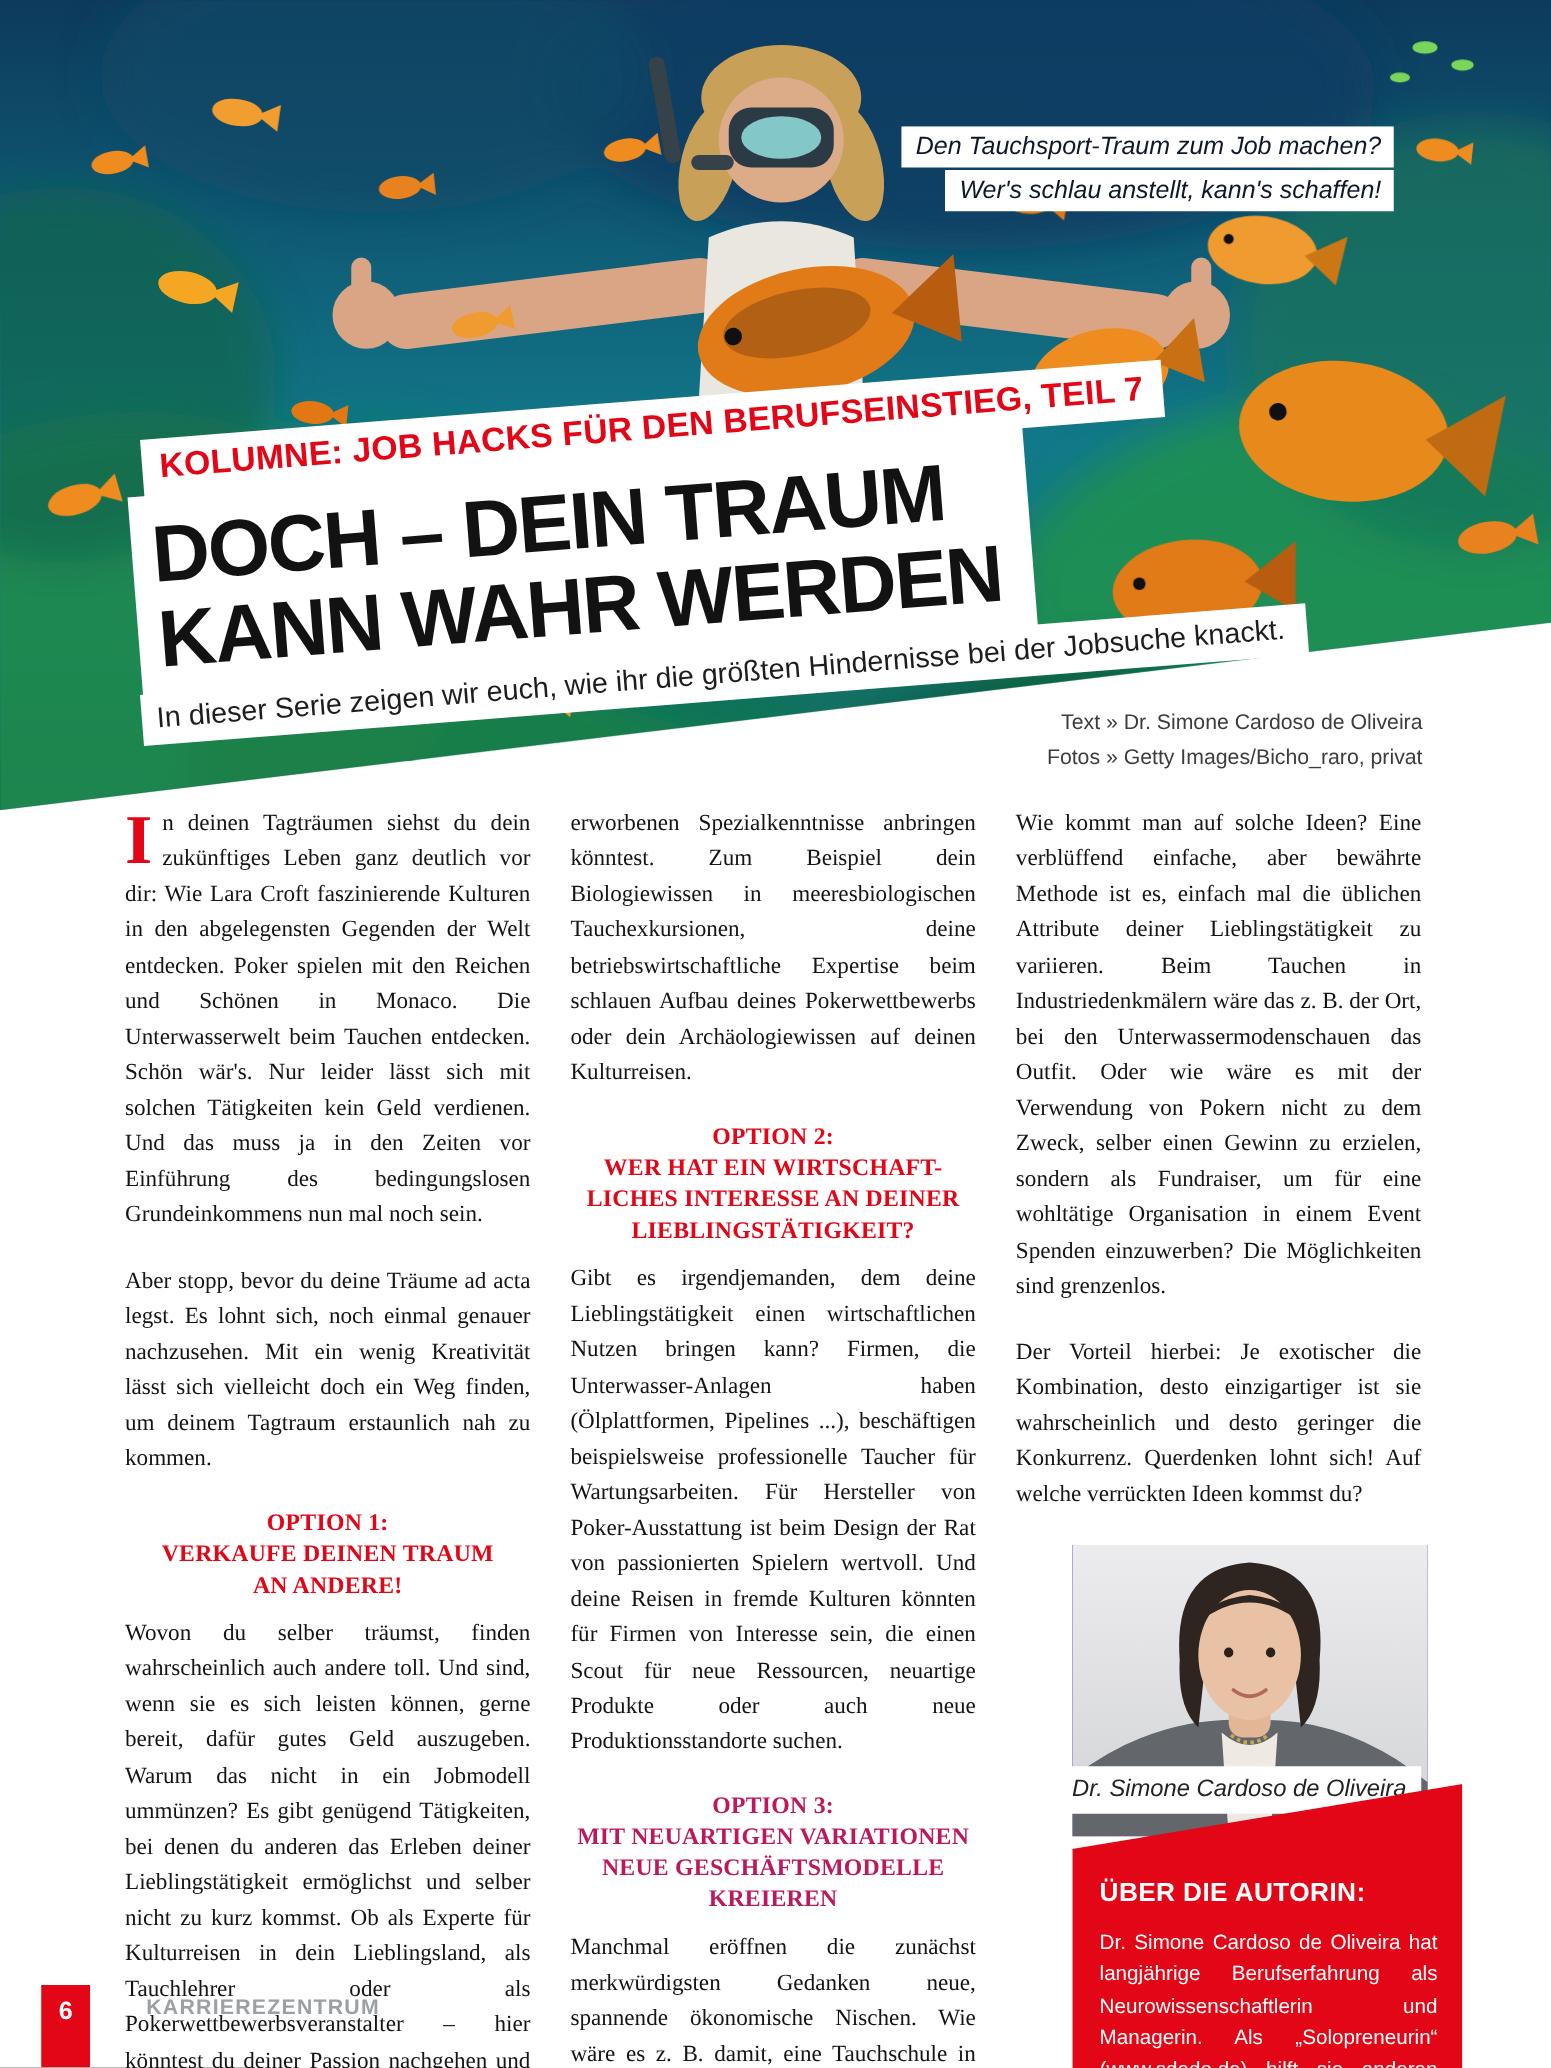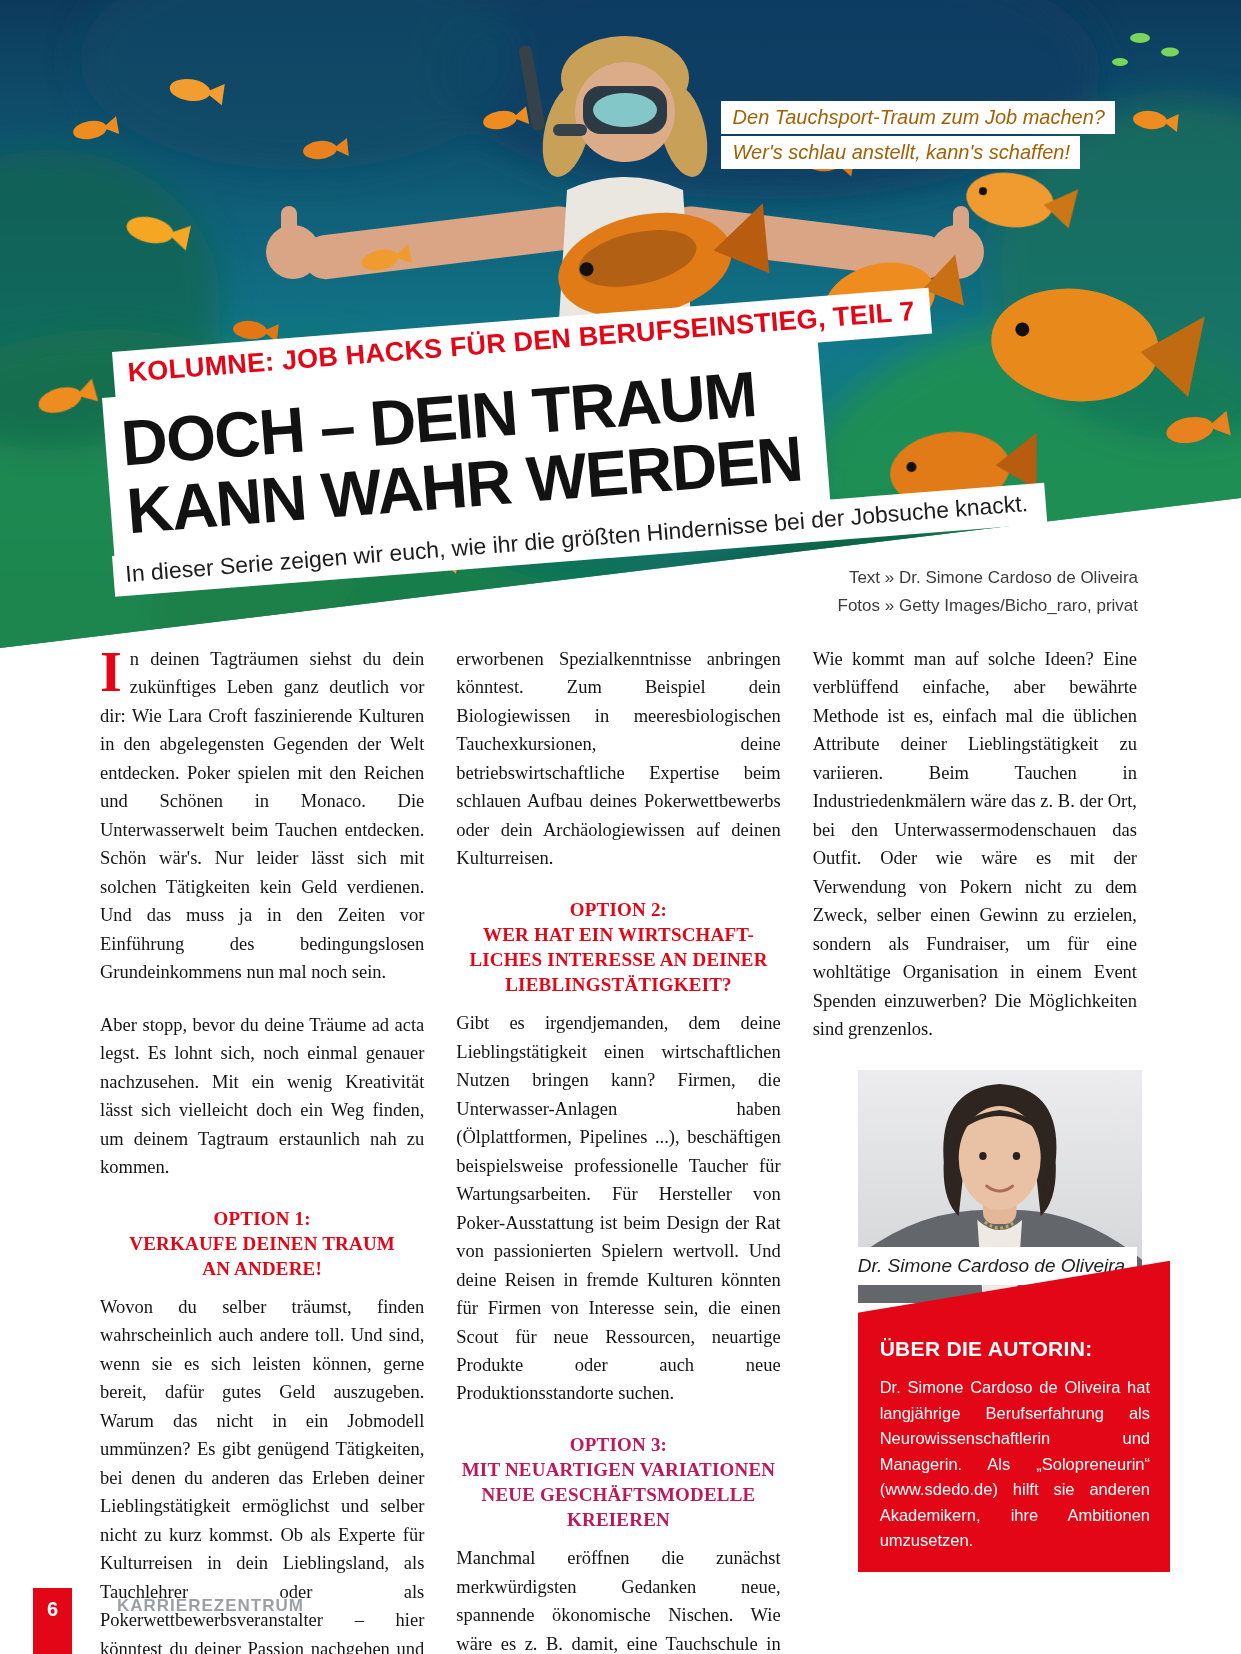--- a/index.html
+++ b/index.html
@@ -10,22 +10,22 @@
   }
   
   .hero{
     position:absolute;left:0;top:0;width:1241px;height:648px;
     clip-path:polygon(0 0,1241px 0,1241px 498px,0 648px);
   }
   .hero svg{display:block;width:100%;height:100%;}
   
   .hero-caption{
     position:absolute;top:101px;right:126px;
-    display:flex;flex-direction:column;align-items:flex-start;
-    font-style:italic;font-size:20px;color:#a16207;line-height:1;
+    display:flex;flex-direction:column;align-items:flex-end;
+    font-style:italic;font-size:20px;color:#0f172a;line-height:1;
   }
   .hero-caption .strip{
     background:#fff;padding:6px 10px 7px 12px;margin-bottom:2px;white-space:nowrap;
   }
   
   .kicker{
     position:absolute;left:112px;top:352px;transform:rotate(-4.5deg);
     transform-origin:left top;background:#fff;padding:7px 16px 8px 14px;
     font-weight:bold;font-size:27px;letter-spacing:.2px;white-space:nowrap;
   }
@@ -254,20 +254,21 @@
       <p>Gibt es irgendjemanden, dem deine Lieblingstätigkeit einen wirtschaftlichen Nutzen bringen kann? Firmen, die Unterwasser-Anlagen haben (Ölplattformen, Pipelines ...), beschäftigen beispielsweise professionelle Taucher für Wartungsarbeiten. Für Hersteller von Poker-Ausstattung ist beim Design der Rat von passionierten Spielern wertvoll. Und deine Reisen in fremde Kulturen könnten für Firmen von Interesse sein, die einen Scout für neue Ressourcen, neuartige Produkte oder auch neue Produktionsstandorte suchen.</p>
       <h2 class="option-heading" style="color: #be185d;">OPTION 3:
 MIT NEUARTIGEN VARIATIONEN
 NEUE GESCHÄFTSMODELLE
 KREIEREN</h2>
       <p>Manchmal eröffnen die zunächst merkwürdigsten Gedanken neue, spannende ökonomische Nischen. Wie wäre es z. B. damit, eine Tauchschule in einem gefluteten Industriedenkmal anzubieten oder Unterwassermodenschauen zu veranstalten?</p>
     </div>
 
     <div class="col">
       <p>Wie kommt man auf solche Ideen? Eine verblüffend einfache, aber bewährte Methode ist es, einfach mal die üblichen Attribute deiner Lieblingstätigkeit zu variieren. Beim Tauchen in Industriedenkmälern wäre das z. B. der Ort, bei den Unterwassermodenschauen das Outfit. Oder wie wäre es mit der Verwendung von Pokern nicht zu dem Zweck, selber einen Gewinn zu erzielen, sondern als Fundraiser, um für eine wohltätige Organisation in einem Event Spenden einzuwerben? Die Möglichkeiten sind grenzenlos.</p>
+      <p>Der Vorteil hierbei: Je exotischer die Kombination, desto einzigartiger ist sie wahrscheinlich und desto geringer die Konkurrenz. Querdenken lohnt sich! Auf welche verrückten Ideen kommst du?</p>
 
       <div class="author-block">
         <div class="author-photo">
           <svg viewBox="0 0 305 233" preserveAspectRatio="none">
             <defs>
               <linearGradient id="bgport" x1="0" y1="0" x2="0" y2="1">
                 <stop offset="0" stop-color="#ececee"></stop>
                 <stop offset="1" stop-color="#d2d3d6"></stop>
               </linearGradient>
             </defs>

